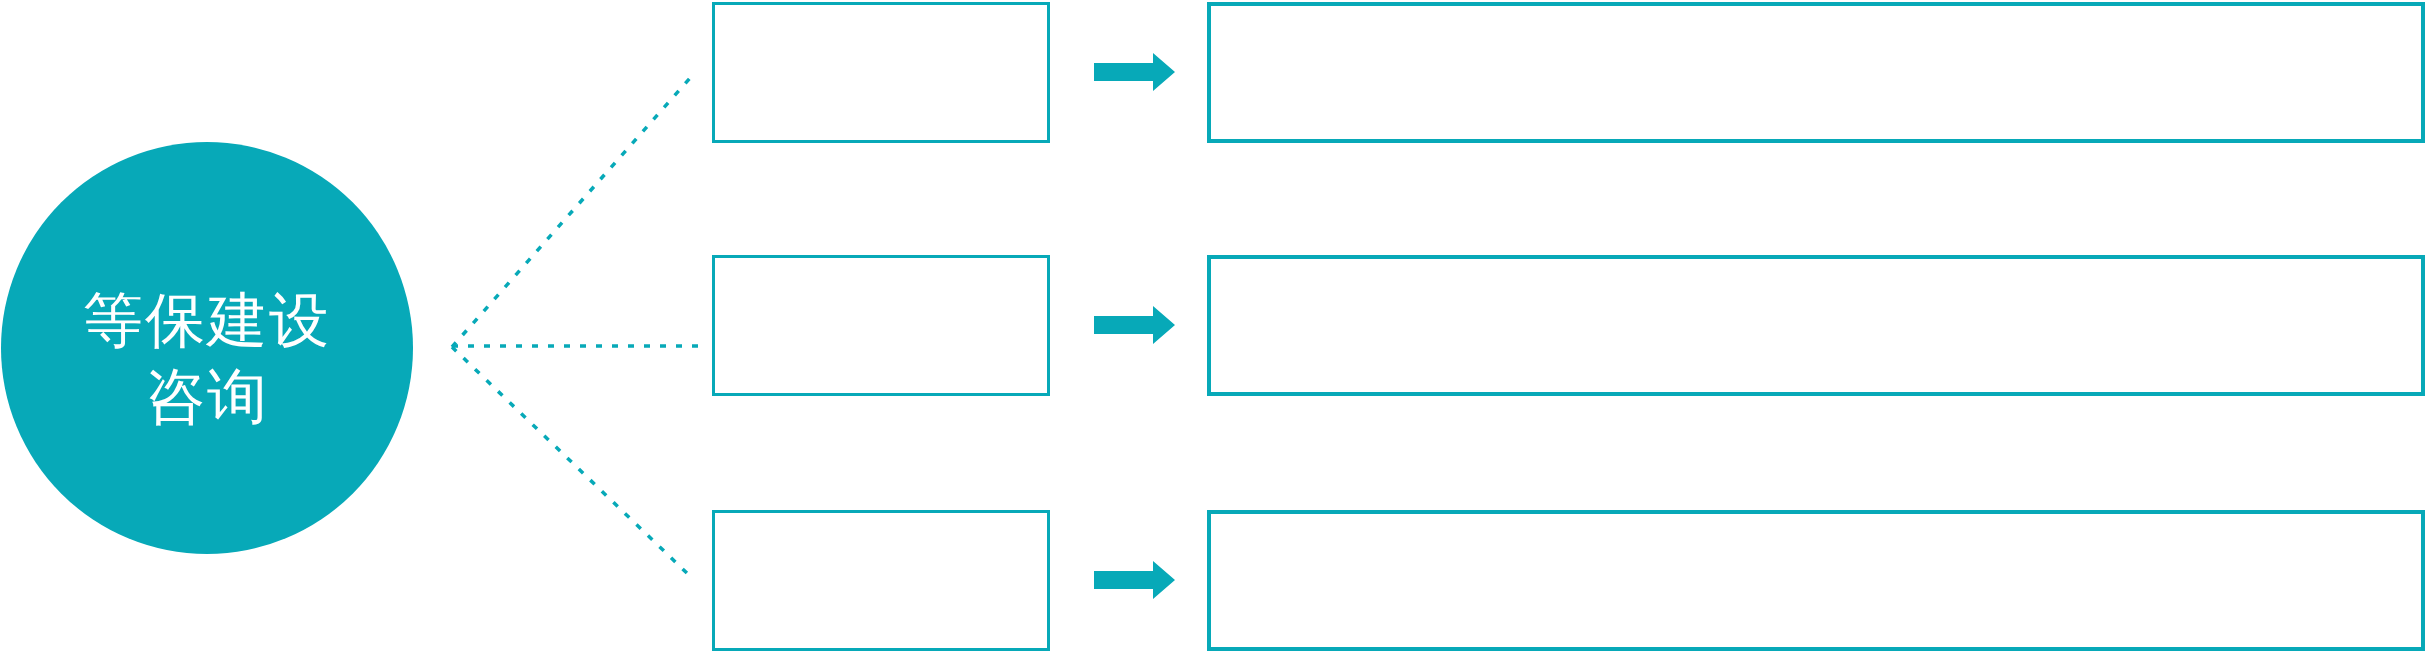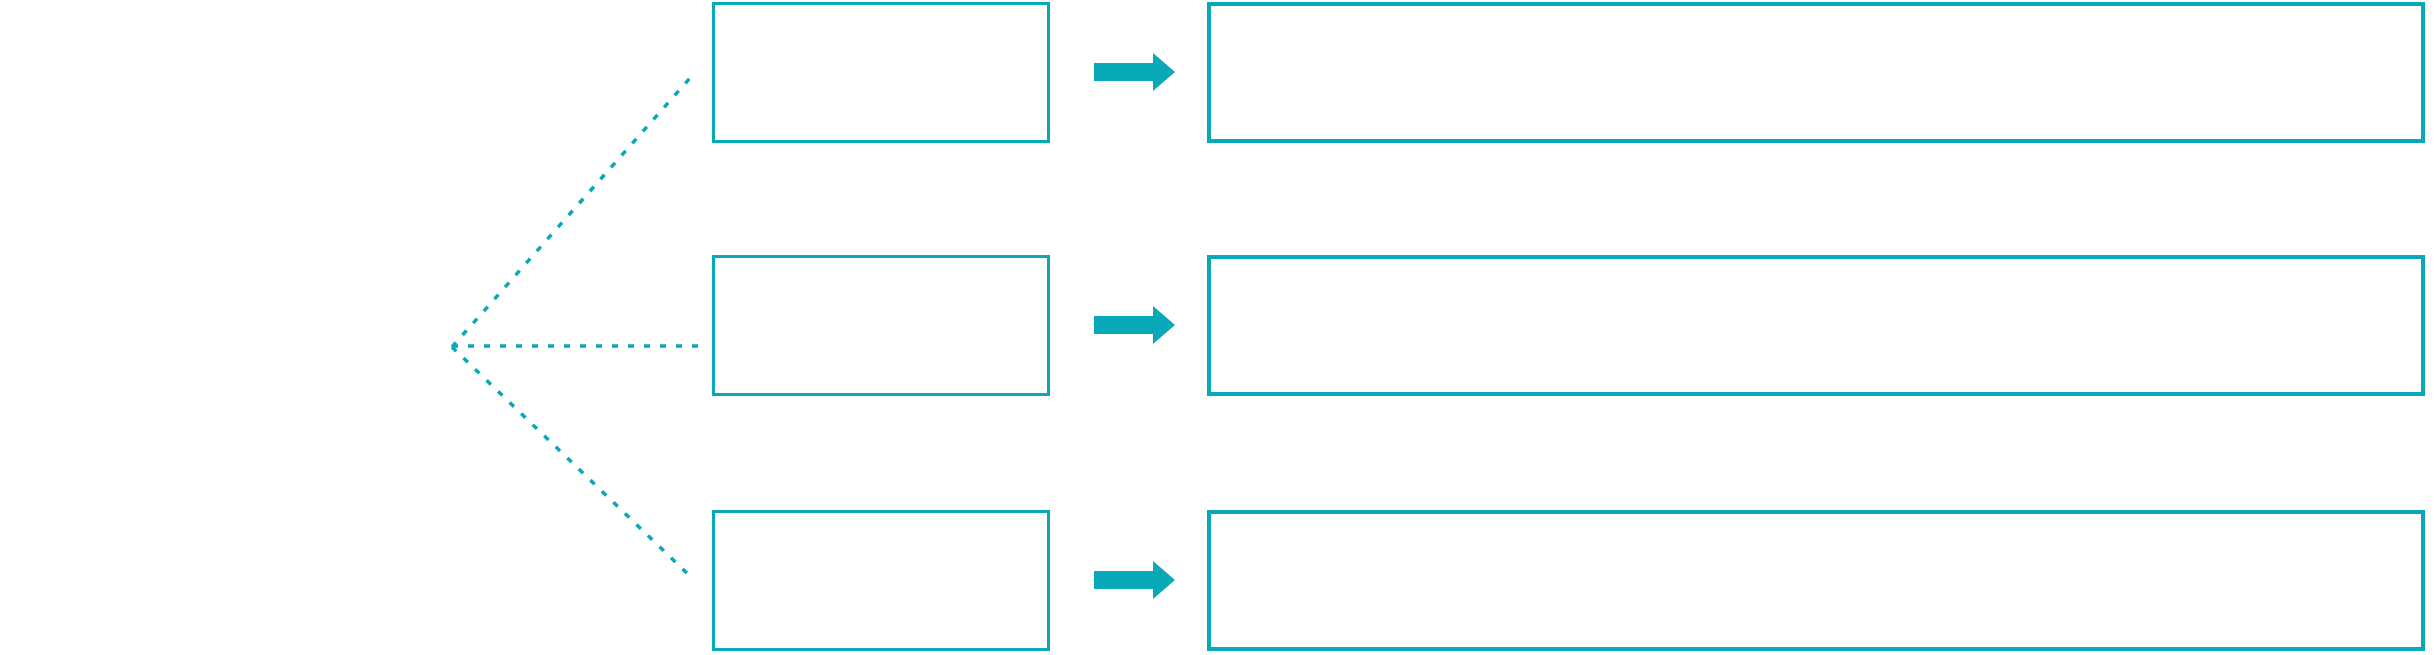--- a/index.html
+++ b/index.html
@@ -94,20 +94,24 @@
   .arrow polygon{
     fill:var(--color-teal);
     stroke:none;
   }
 </style>
 </head>
 <body>
 
 <div class="canvas">
 
+  <div class="topic-circle">
+    <span class="line">等保建设</span>
+    <span class="line">咨询</span>
+  </div>
 
   <svg class="connectors" viewBox="0 0 2434 655" xmlns="http://www.w3.org/2000/svg">
     <line x1="452" y1="347" x2="691" y2="77"></line>
     <line x1="452" y1="346" x2="700" y2="346"></line>
     <line x1="452" y1="347" x2="691" y2="577"></line>
   </svg>
 
   <div class="small-box row-1">
     <span></span>
   </div>

